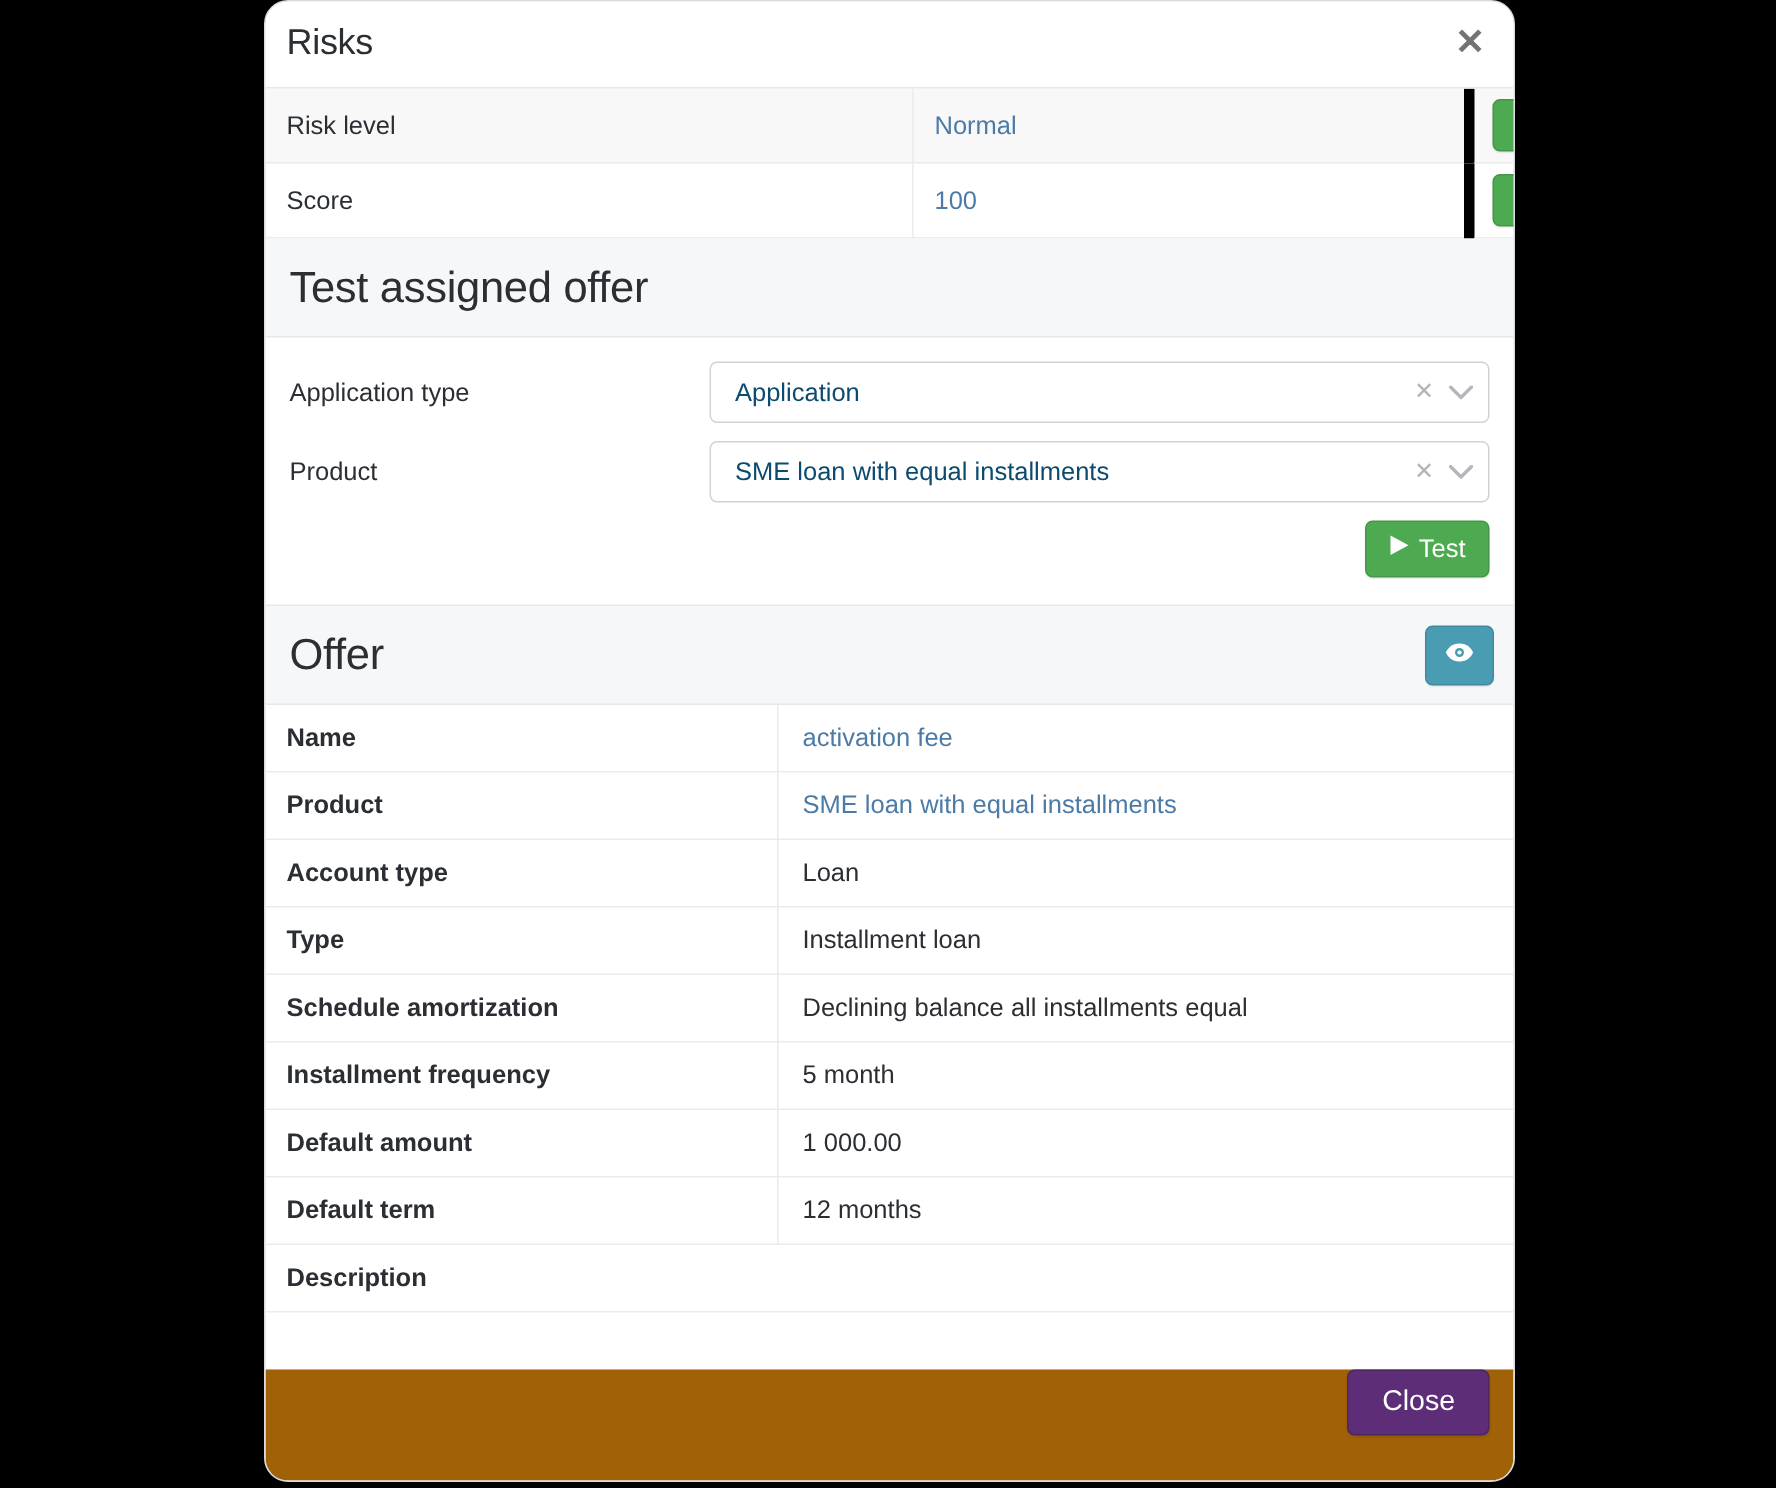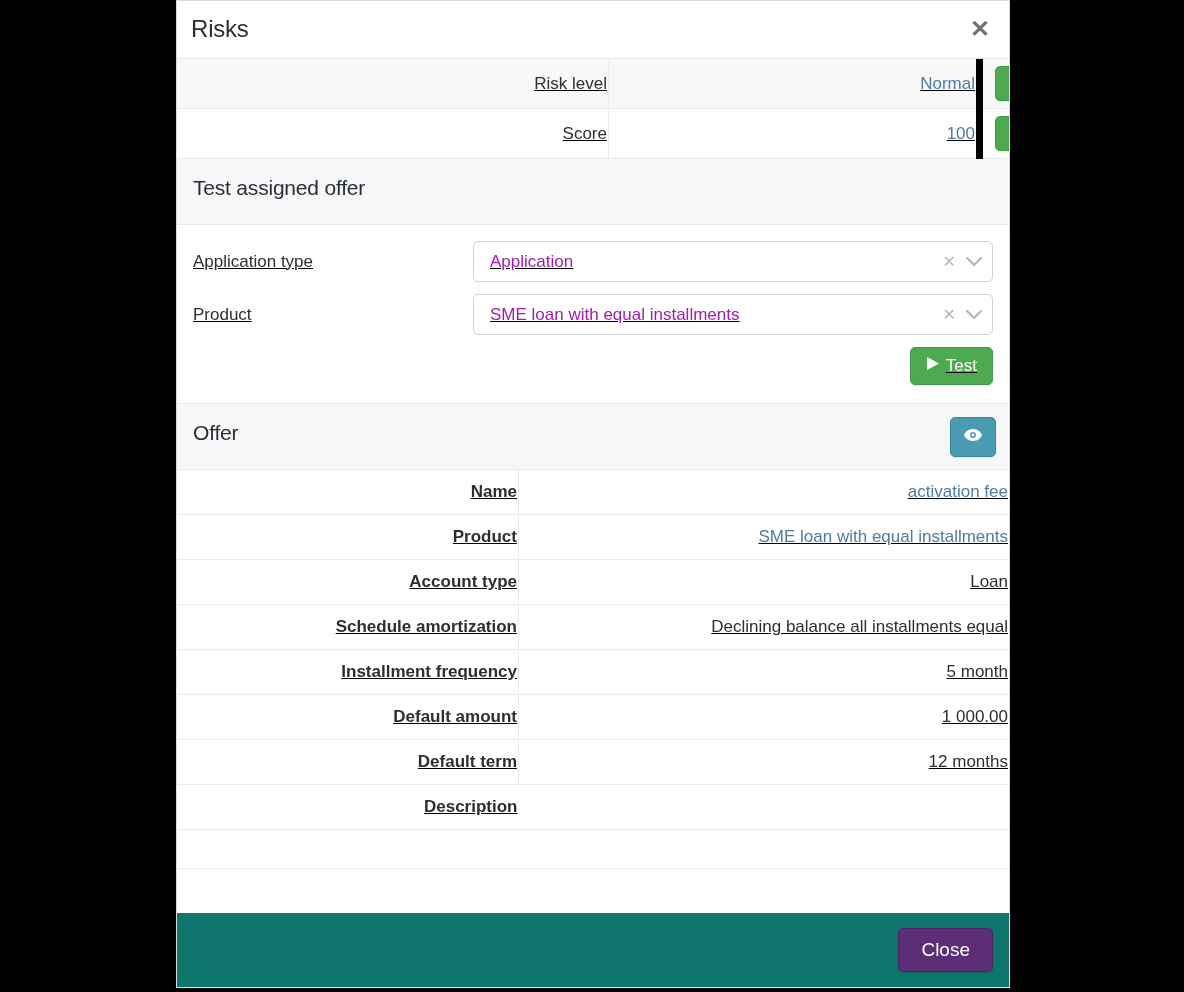--- a/index.html
+++ b/index.html
@@ -13,25 +13,24 @@
   }
 
   #modal {
     position: absolute;
     left: 176px;
     top: 0px;
     width: 834px;
     height: 988px;
     background: #ffffff;
     border: 1px solid #d8dade;
-    border-radius: 0;
+    border-radius: 16px;
     box-shadow: 0 3px 12px rgba(0,0,0,0.35);
     box-sizing: border-box;
     overflow: hidden;
-    text-decoration: underline;
   }
 
   
   .modal-header {
     position: relative;
     height: 58px;
     border-bottom: 1px solid #e6e8eb;
     box-sizing: border-box;
     background: #ffffff;
   }
@@ -63,21 +62,20 @@
   .kv-table {
     width: 100%;
     border-collapse: collapse;
     table-layout: fixed;
   }
   .kv-table td {
     border-bottom: 1px solid #e9ebee;
     font-size: 17px;
     color: #2b2f33;
     vertical-align: middle;
-    text-align: right;
   }
 
   
   .risks-table td { height: 47px; }
   .risks-table td.key {
     width: 416px;
     padding-left: 14px;
     border-right: 1px solid #e9ebee;
   }
   .risks-table td.val {
@@ -115,21 +113,21 @@
     position: relative;
     height: 66px;
     background: #f6f7f8;
     border-bottom: 1px solid #e6e8eb;
     box-sizing: border-box;
   }
   .section-bar .section-title {
     position: absolute;
     left: 16px;
     top: 17px;
-    font-size: 21px;
+    font-size: 29px;
     color: #2b2f33;
     letter-spacing: -0.2px;
   }
   .eye-btn {
     position: absolute;
     right: 13px;
     top: 13px;
     width: 44px;
     height: 38px;
     background: #4a9cb2;
@@ -166,21 +164,21 @@
     border-radius: 5px;
     background: #ffffff;
     display: flex;
     align-items: center;
     padding-left: 16px;
     box-sizing: border-box;
     cursor: pointer;
   }
   .select-value {
     font-size: 17px;
-    color: #a21caf;
+    color: #0c4a6e;
   }
   .select-icons {
     position: absolute;
     right: 10px;
     top: 0;
     height: 100%;
     display: flex;
     align-items: center;
     gap: 10px;
   }
@@ -231,23 +229,22 @@
   }
   .offer-table td.key.noborder { border-right: none; }
 
   
   .modal-footer {
     position: absolute;
     left: 0;
     right: 0;
     bottom: 0;
     height: 74px;
-    background: #0f766e;
-    display: flex;
-    align-items: center;
+    background: #a16207;
+    display: flex;
     justify-content: flex-end;
     padding-right: 16px;
     box-sizing: border-box;
   }
   .close-btn {
     height: 44px;
     padding: 0 22px;
     background: #5c2d75;
     background: #5d2e77;
     border: 1px solid #4d2563;
@@ -356,20 +353,24 @@
       </tr>
       <tr>
         <td class="key">Product</td>
         <td class="val link">SME loan with equal installments</td>
       </tr>
       <tr>
         <td class="key">Account type</td>
         <td class="val">Loan</td>
       </tr>
       <tr>
+        <td class="key">Type</td>
+        <td class="val">Installment loan</td>
+      </tr>
+      <tr>
         <td class="key">Schedule amortization</td>
         <td class="val">Declining balance all installments equal</td>
       </tr>
       <tr>
         <td class="key">Installment frequency</td>
         <td class="val">5 month</td>
       </tr>
       <tr>
         <td class="key">Default amount</td>
         <td class="val">1 000.00</td>

